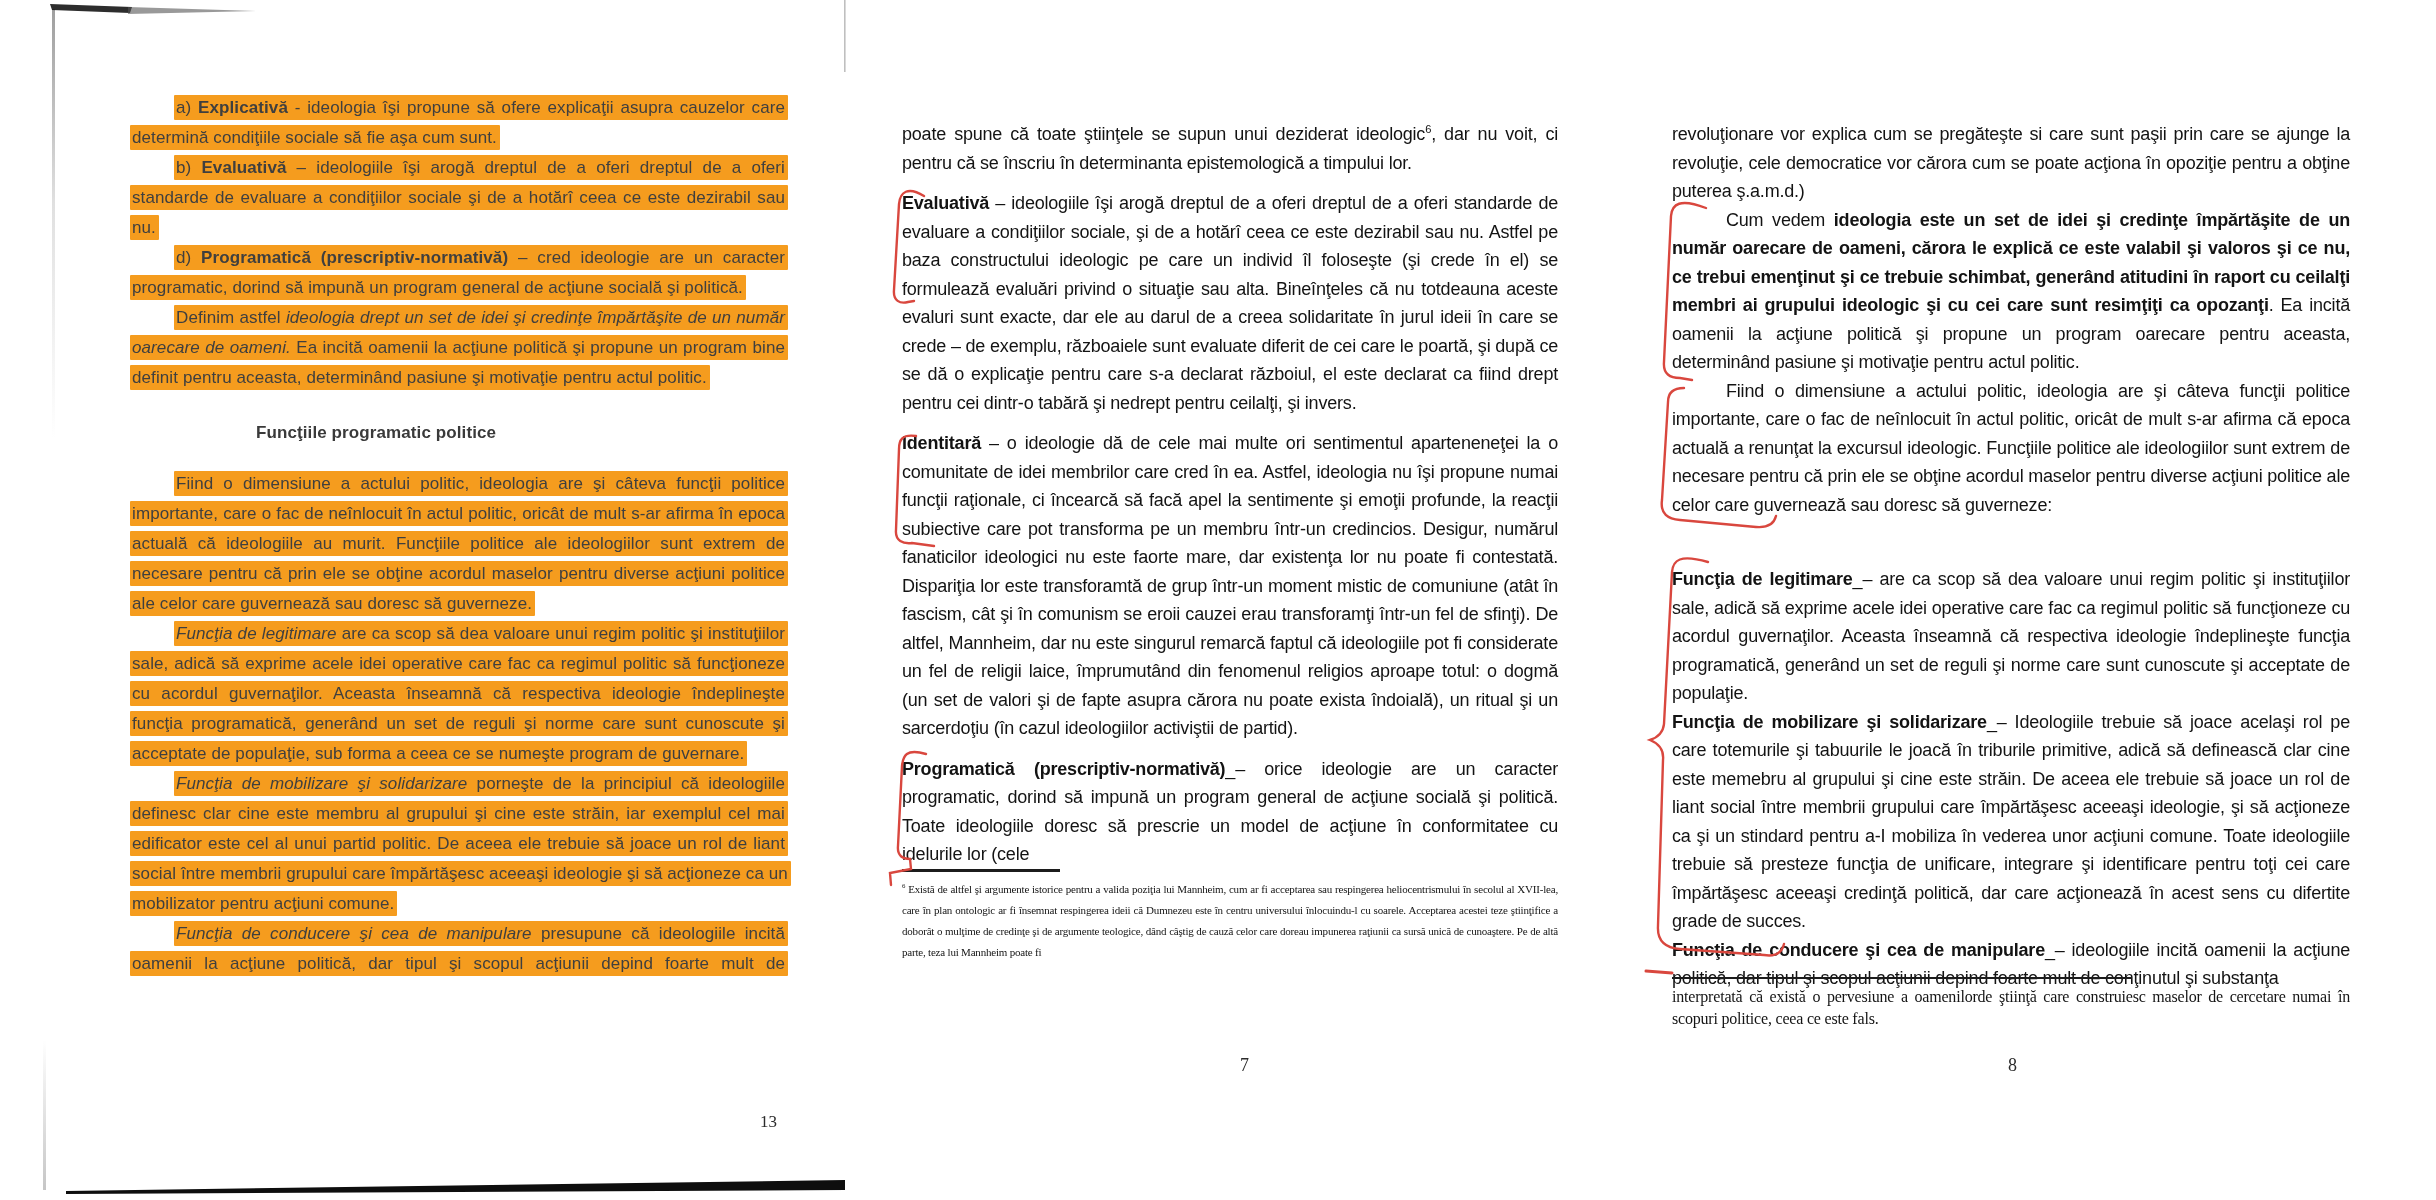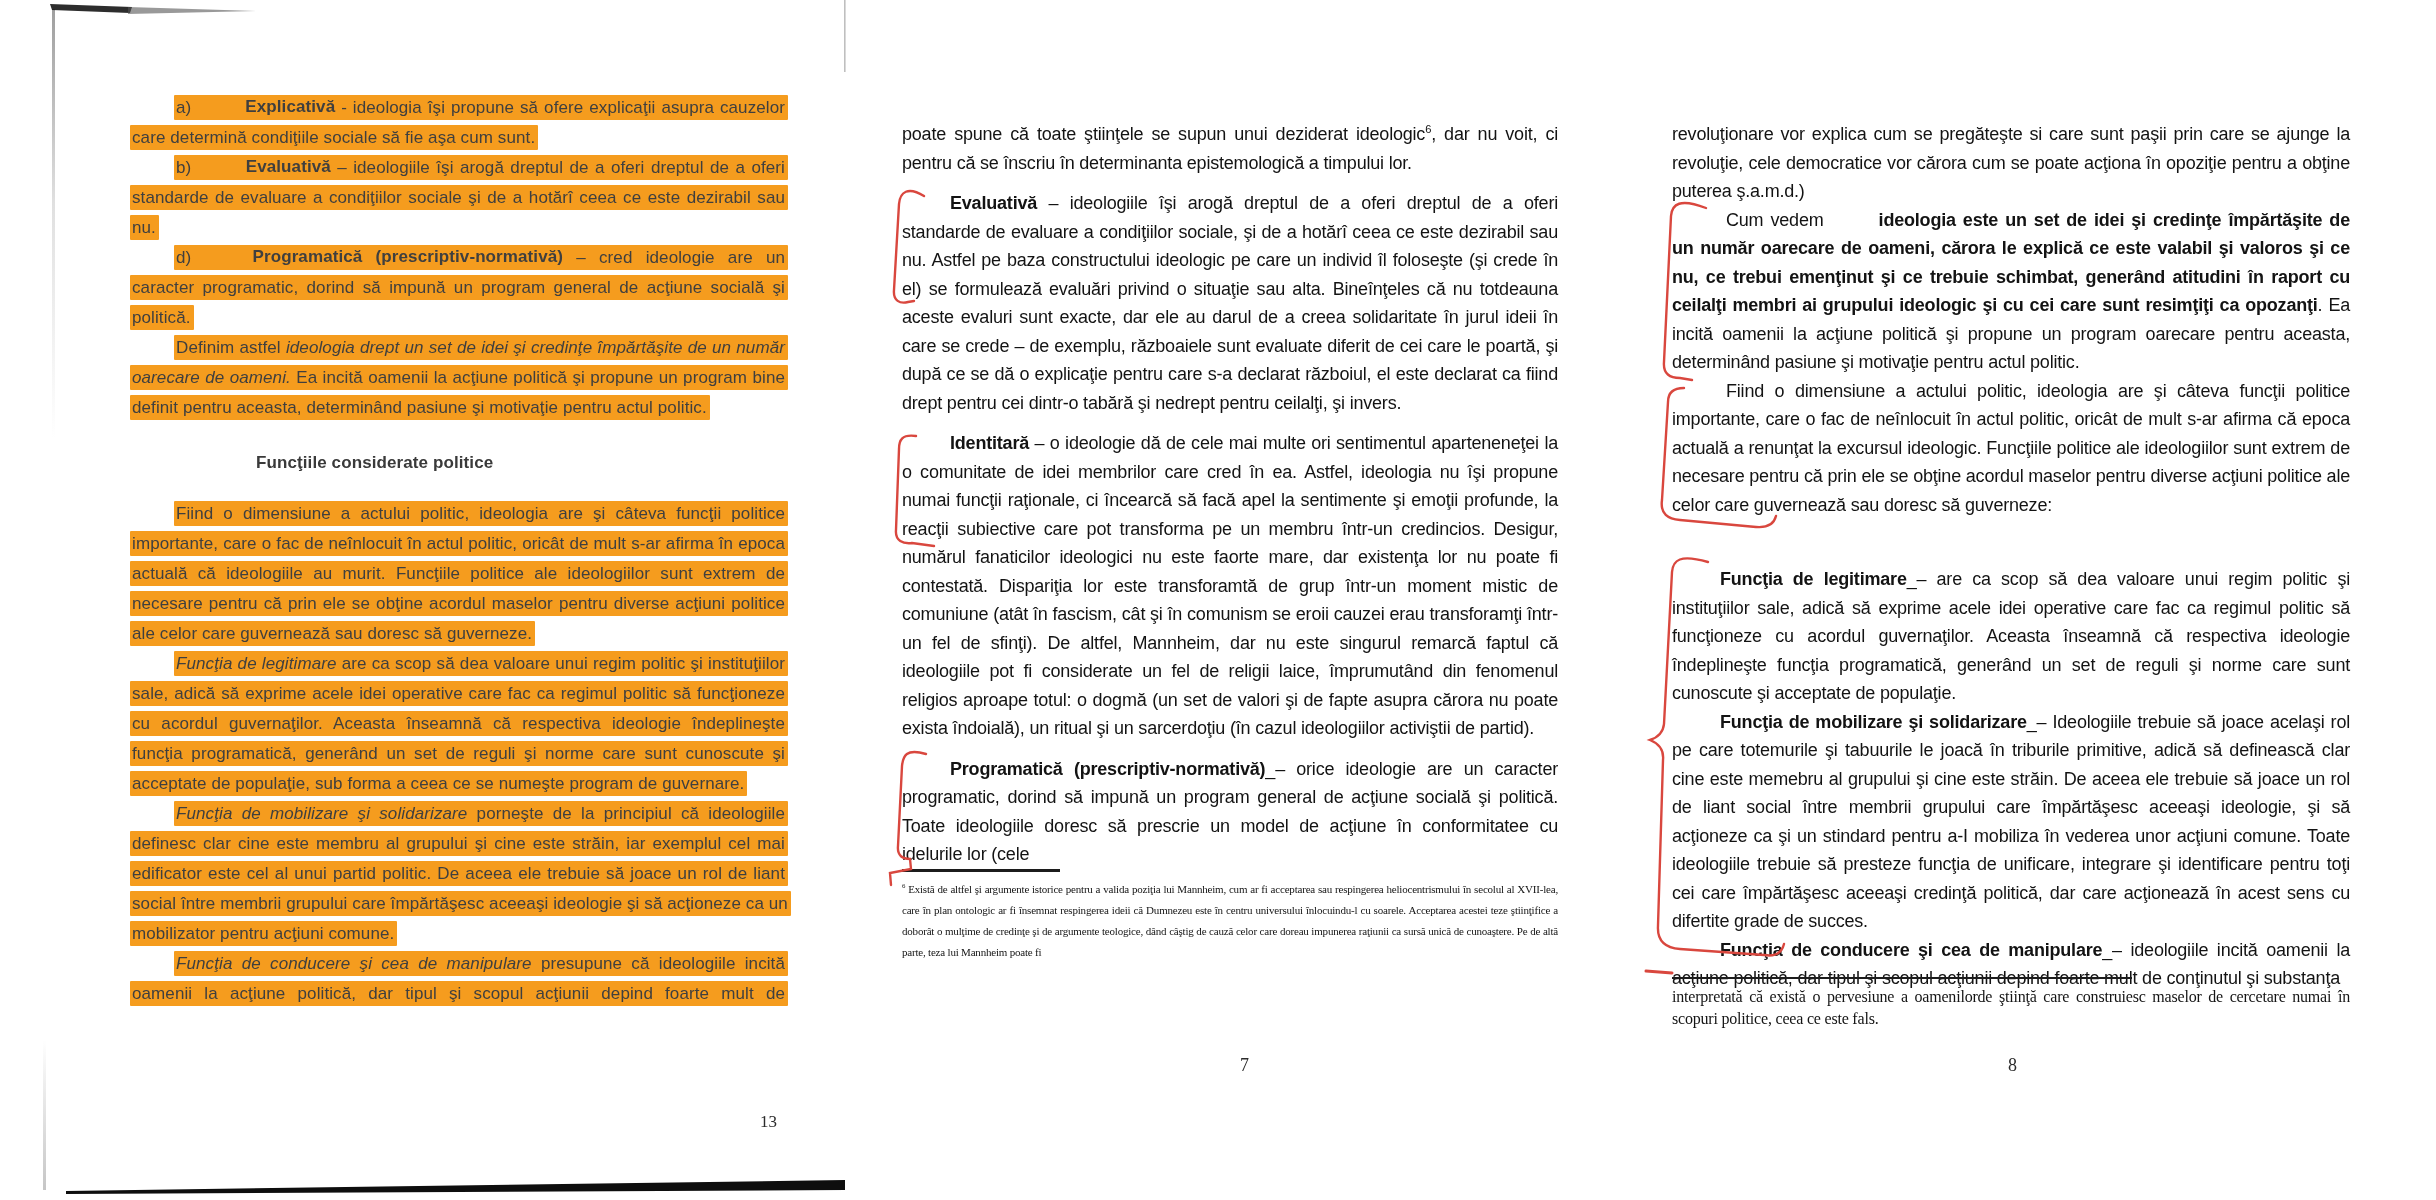--- a/index.html
+++ b/index.html
@@ -1,19 +1,19 @@
 <!DOCTYPE html>
 <html><head>
 <meta charset="utf-8">
 <style>
   html,body{margin:0;padding:0;}
   body{width:2436px;height:1200px;position:relative;overflow:hidden;background:#ffffff;}
   .page-body{position:absolute;text-align:justify;}
   .para{margin:0;padding:0;}
-  .b{font-weight:bold;margin-left:48px;}
+  .b{font-weight:bold;}
   .i{font-style:italic;}
   .sup{vertical-align:super;font-size:0.62em;line-height:0;}
 
   
   #body-13{left:130px;top:92px;width:658px;font-family:"Liberation Sans",sans-serif;
            font-size:17px;line-height:30px;color:#474747;letter-spacing:0.1px;}
   #body-13 .ind{text-indent:44px;}
   #body-13 .heading{font-weight:bold;color:#3a3a3a;text-align:left;padding-left:126px;
                     margin:26px 0 20px 0;text-indent:0;}
   .hlwrap{background:#f59c1e;padding:2.5px 3px 3.5px 2px;border-radius:1px;
@@ -54,21 +54,21 @@
 
 <div id="spine-streak"></div>
 <div id="spine-streak-bottom"></div>
 
 <div>
   <div class="page-body" id="body-13">
       <p class="para hl ind"><span class="hlwrap"><span>a) </span><span class="b">Explicativă</span><span> - ideologia îşi propune să ofere explicaţii asupra cauzelor care determină condiţiile sociale să fie aşa cum sunt.</span></span></p>
       <p class="para hl ind"><span class="hlwrap"><span>b) </span><span class="b">Evaluativă</span><span> – ideologiile îşi arogă dreptul de a oferi dreptul de a oferi standarde de evaluare a condiţiilor sociale şi de a hotărî ceea ce este dezirabil sau nu.</span></span></p>
       <p class="para hl ind"><span class="hlwrap"><span>d) </span><span class="b">Programatică (prescriptiv-normativă)</span><span> – cred ideologie are un caracter programatic, dorind să impună un program general de acţiune socială şi politică.</span></span></p>
       <p class="para hl ind"><span class="hlwrap"><span>Definim astfel </span><span class="i">ideologia drept un set de idei şi credinţe împărtăşite de un număr oarecare de oameni.</span><span> Ea incită oamenii la acţiune politică şi propune un program bine definit pentru aceasta, determinând pasiune şi motivaţie pentru actul politic.</span></span></p>
-      <p class="para heading"><span>Funcţiile considerate politice</span></p>
+      <p class="para heading"><span>Funcţiile programatic politice</span></p>
       <p class="para hl ind"><span class="hlwrap"><span>Fiind o dimensiune a actului politic, ideologia are şi câteva funcţii politice importante, care o fac de neînlocuit în actul politic, oricât de mult s-ar afirma în epoca actuală că ideologiile au murit. Funcţiile politice ale ideologiilor sunt extrem de necesare pentru că prin ele se obţine acordul maselor pentru diverse acţiuni politice ale celor care guvernează sau doresc să guverneze.</span></span></p>
       <p class="para hl ind"><span class="hlwrap"><span class="i">Funcţia de legitimare</span><span> are ca scop să dea valoare unui regim politic şi instituţiilor sale, adică să exprime acele idei operative care fac ca regimul politic să funcţioneze cu acordul guvernaţilor. Aceasta înseamnă că respectiva ideologie îndeplineşte funcţia programatică, generând un set de reguli şi norme care sunt cunoscute şi acceptate de populaţie, sub forma a ceea ce se numeşte program de guvernare.</span></span></p>
       <p class="para hl ind"><span class="hlwrap"><span class="i">Funcţia de mobilizare şi solidarizare</span><span> porneşte de la principiul că ideologiile definesc clar cine este membru al grupului şi cine este străin, iar exemplul cel mai edificator este cel al unui partid politic. De aceea ele trebuie să joace un rol de liant social între membrii grupului care împărtăşesc aceeaşi ideologie şi să acţioneze ca un mobilizator pentru acţiuni comune.</span></span></p>
       <p class="para hl ind just-last"><span class="hlwrap"><span class="i">Funcţia de conducere şi cea de manipulare</span><span> presupune că ideologiile incită oamenii la acţiune politică, dar tipul şi scopul acţiunii depind foarte mult de</span></span></p>
     </div>
   <div class="pagenum" id="pn-13">13</div>
 </div>
 
 <div>
   <div class="page-body serif-body" id="body-7">

